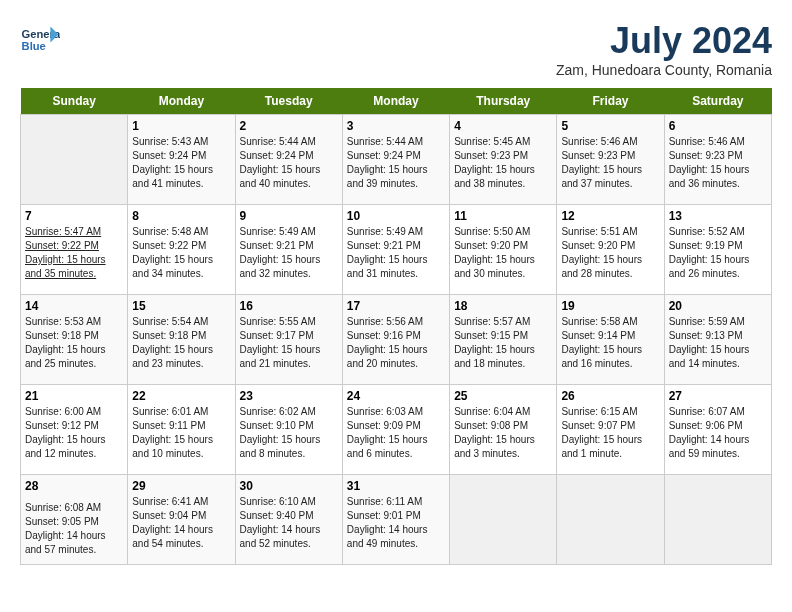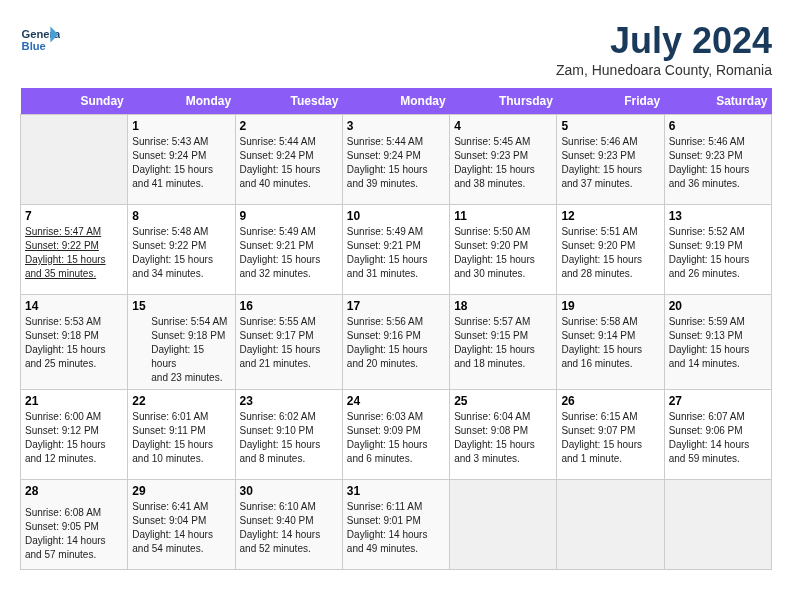--- a/index.html
+++ b/index.html
@@ -36,24 +36,24 @@
     .location {
       font-size: 14px;
       color: #333;
     }
     table {
       width: 100%;
       border-collapse: collapse;
       font-size: 11px;
     }
     thead tr th {
-      background: #8b5cf6;
+      background: #4d7c0f;
       color: #fff;
       padding: 6px 4px;
-      text-align: right;
+      text-align: center;
       font-size: 12px;
       font-weight: bold;
     }
     tbody tr td {
       border: 1px solid #ccc;
       vertical-align: top;
       padding: 4px;
       min-height: 80px;
       height: 90px;
       width: 107px;
@@ -208,21 +208,21 @@
       <tr>
         <td>
           <span class="day-num">14</span>
           <div class="day-info" style="white-space: pre-line;">Sunrise: 5:53 AM
 Sunset: 9:18 PM
 Daylight: 15 hours
 and 25 minutes.</div>
         </td>
         <td>
           <span class="day-num">15</span>
-          <div class="day-info" style="white-space: pre-line; margin-left: 19px;">Sunrise: 5:54 AM
+          <div class="day-info" style="white-space: pre-line;">Sunrise: 5:54 AM
 Sunset: 9:18 PM
 Daylight: 15 hours
 and 23 minutes.</div>
         </td>
         <td>
           <span class="day-num">16</span>
           <div class="day-info" style="white-space: pre-line;">Sunrise: 5:55 AM
 Sunset: 9:17 PM
 Daylight: 15 hours
 and 21 minutes.</div>

